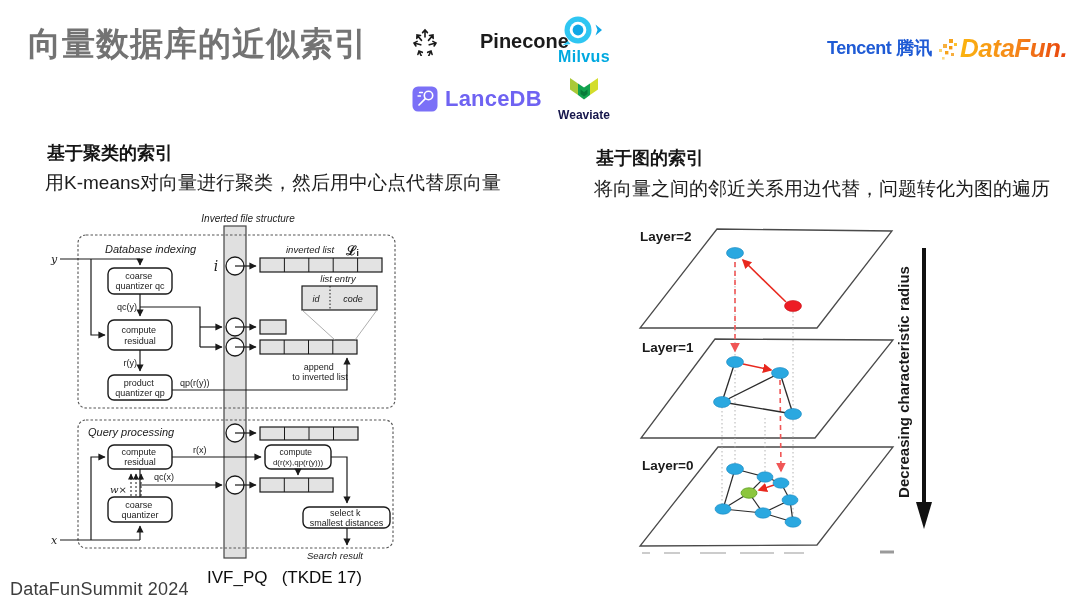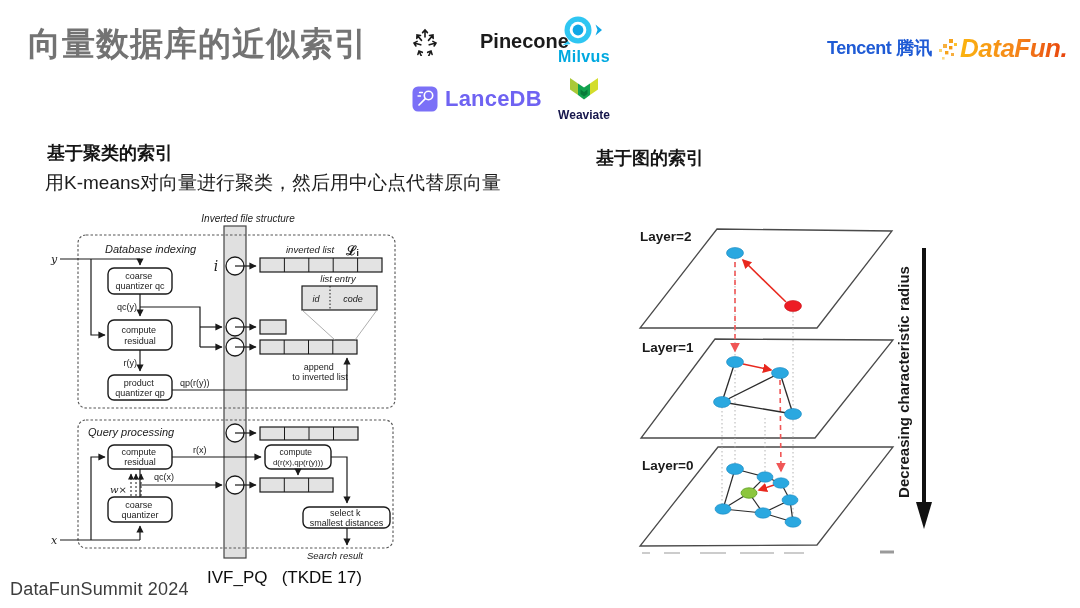--- a/index.html
+++ b/index.html
@@ -110,20 +110,21 @@
       <rect x="7" y="16" width="3.4" height="3.4" fill="#f6a21c"></rect>
       <rect x="13" y="18" width="3" height="3" fill="#f59a0f" opacity="0.8"></rect>
       <rect x="4" y="22" width="2.6" height="2.6" fill="#fbc02d" opacity="0.6"></rect>
     </svg>
     <span class="lbl">DataFun.</span>
   </div>
 
   <div id="cluster-head" class="abs sec-head">基于聚类的索引</div>
   <div id="cluster-desc" class="abs sec-desc">用K-means对向量进行聚类，然后用中心点代替原向量</div>
   <div id="graph-head" class="abs sec-head">基于图的索引</div>
+  <div id="graph-desc" class="abs sec-desc">将向量之间的邻近关系用边代替，问题转化为图的遍历</div>
 
   <svg class="abs fg" style="left:30px;top:212px;" width="400" height="352" viewBox="0 0 400 352">
     <defs>
       <marker id="ab" markerWidth="8" markerHeight="8" refX="5.5" refY="3" orient="auto">
         <path d="M0,0 L6,3 L0,6 z" fill="#1a1a1a"></path>
       </marker>
     </defs>
 
     <text class="it" x="218" y="10" font-size="10" text-anchor="middle">Inverted file structure</text>
 

